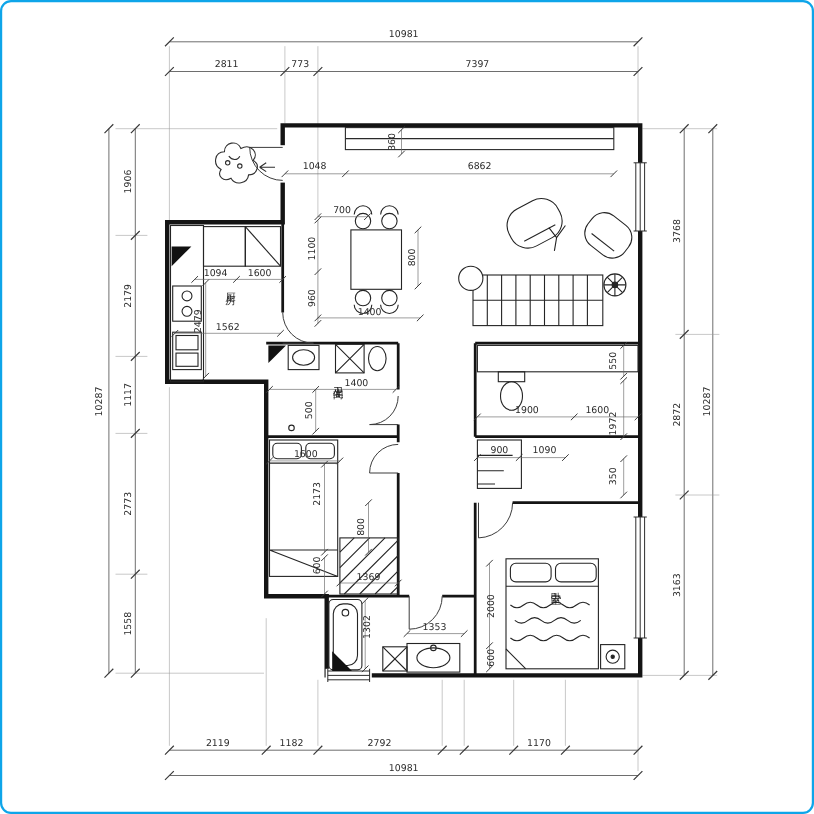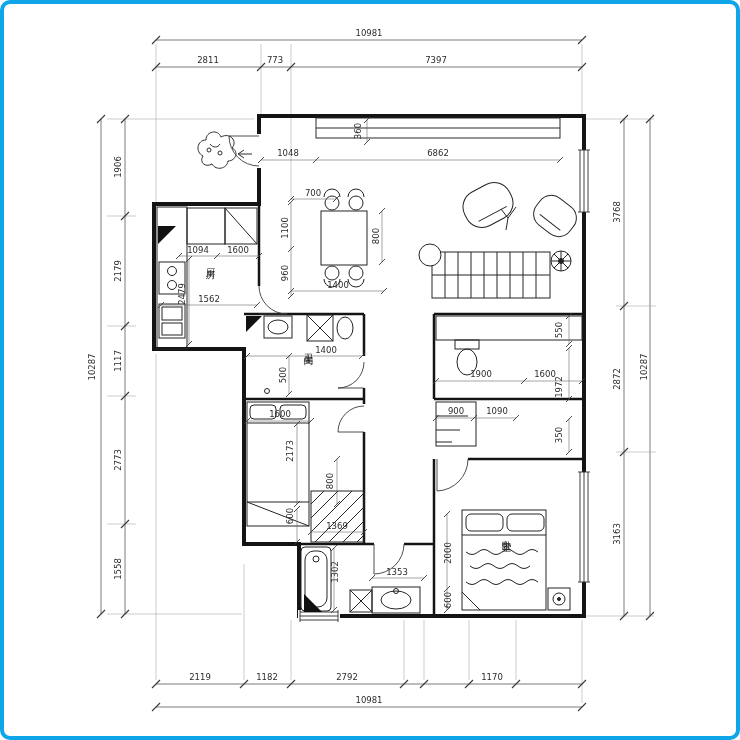--- a/index.html
+++ b/index.html
@@ -1,18 +1,18 @@
 <!DOCTYPE html>
 <html><head>
 <meta charset="utf-8">
 <style>
   html,body{margin:0;padding:0;background:#fff;}
   #stage{
     position:relative;width:740px;height:740px;background:#ffffff;
-    border:4px solid #0ea5e9;border-radius:10px;box-sizing:border-box;
+    border:2px solid #0ea5e9;border-radius:10px;box-sizing:border-box;
     font-family:"DejaVu Sans",sans-serif;overflow:hidden;
   }
   svg{position:absolute;left:0;top:0;}
   svg text{font-family:"DejaVu Sans",sans-serif;font-size:8.5px;fill:#2b2b2b;}
   .vlabel{
     position:absolute;writing-mode:vertical-rl;text-orientation:upright;
     font-size:9.5px;color:#1e1e1e;letter-spacing:1px;line-height:1;
   }
 </style>
 </head>

